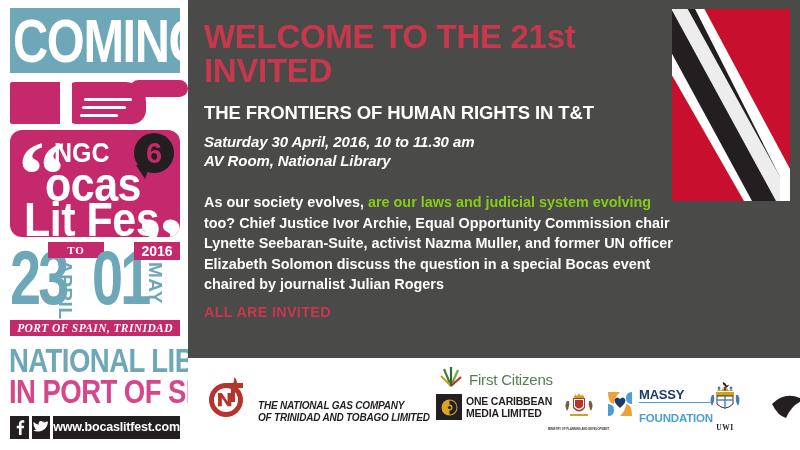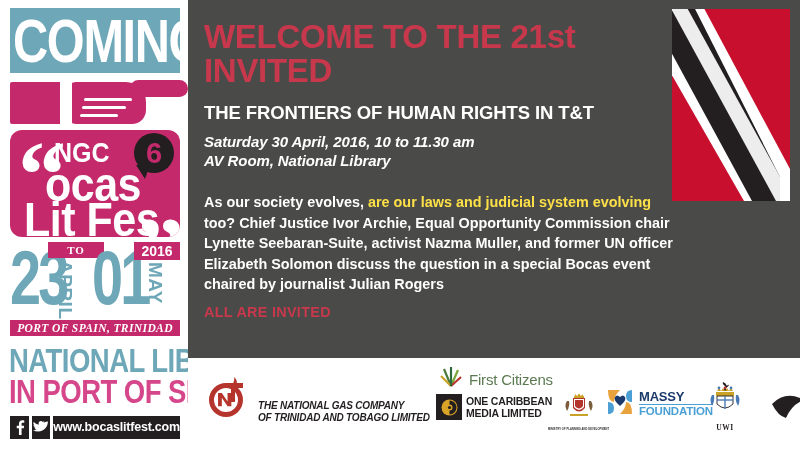--- a/index.html
+++ b/index.html
@@ -359,21 +359,21 @@
   }
   .body-copy {
     color: #ffffff;
     font-family: "Liberation Sans", sans-serif;
     font-weight: bold;
     font-size: 14.4px;
     line-height: 1.42;
     margin: 22px 0 0 0;
   }
   .body-copy .hl {
-    color: #fde047;
+    color: #84cc16;
   }
   .all-invited {
     color: #c8384c;
     font-family: "Liberation Sans", sans-serif;
     font-weight: bold;
     font-size: 14.4px;
     letter-spacing: 0.3px;
     margin: 9px 0 0 0;
   }
 
@@ -461,21 +461,21 @@
     display: block;
   }
   .massy-2 {
     font-family: "Liberation Sans", sans-serif;
     font-weight: bold;
     font-size: 11.5px;
     color: #4a9fd4;
     letter-spacing: -0.2px;
     display: block;
     border-top: 1px solid #4a9fd4;
-    padding-top: 1px;
+    padding-top: 10px;
     margin-top: 1px;
   }
 
   
   #spon-uwi { left: 520px; top: 24px; flex-direction: column; }
   .uwi-caption {
     margin-top: 1px;
     font-family: "Liberation Serif", serif;
     font-weight: bold;
     font-size: 7.5px;

